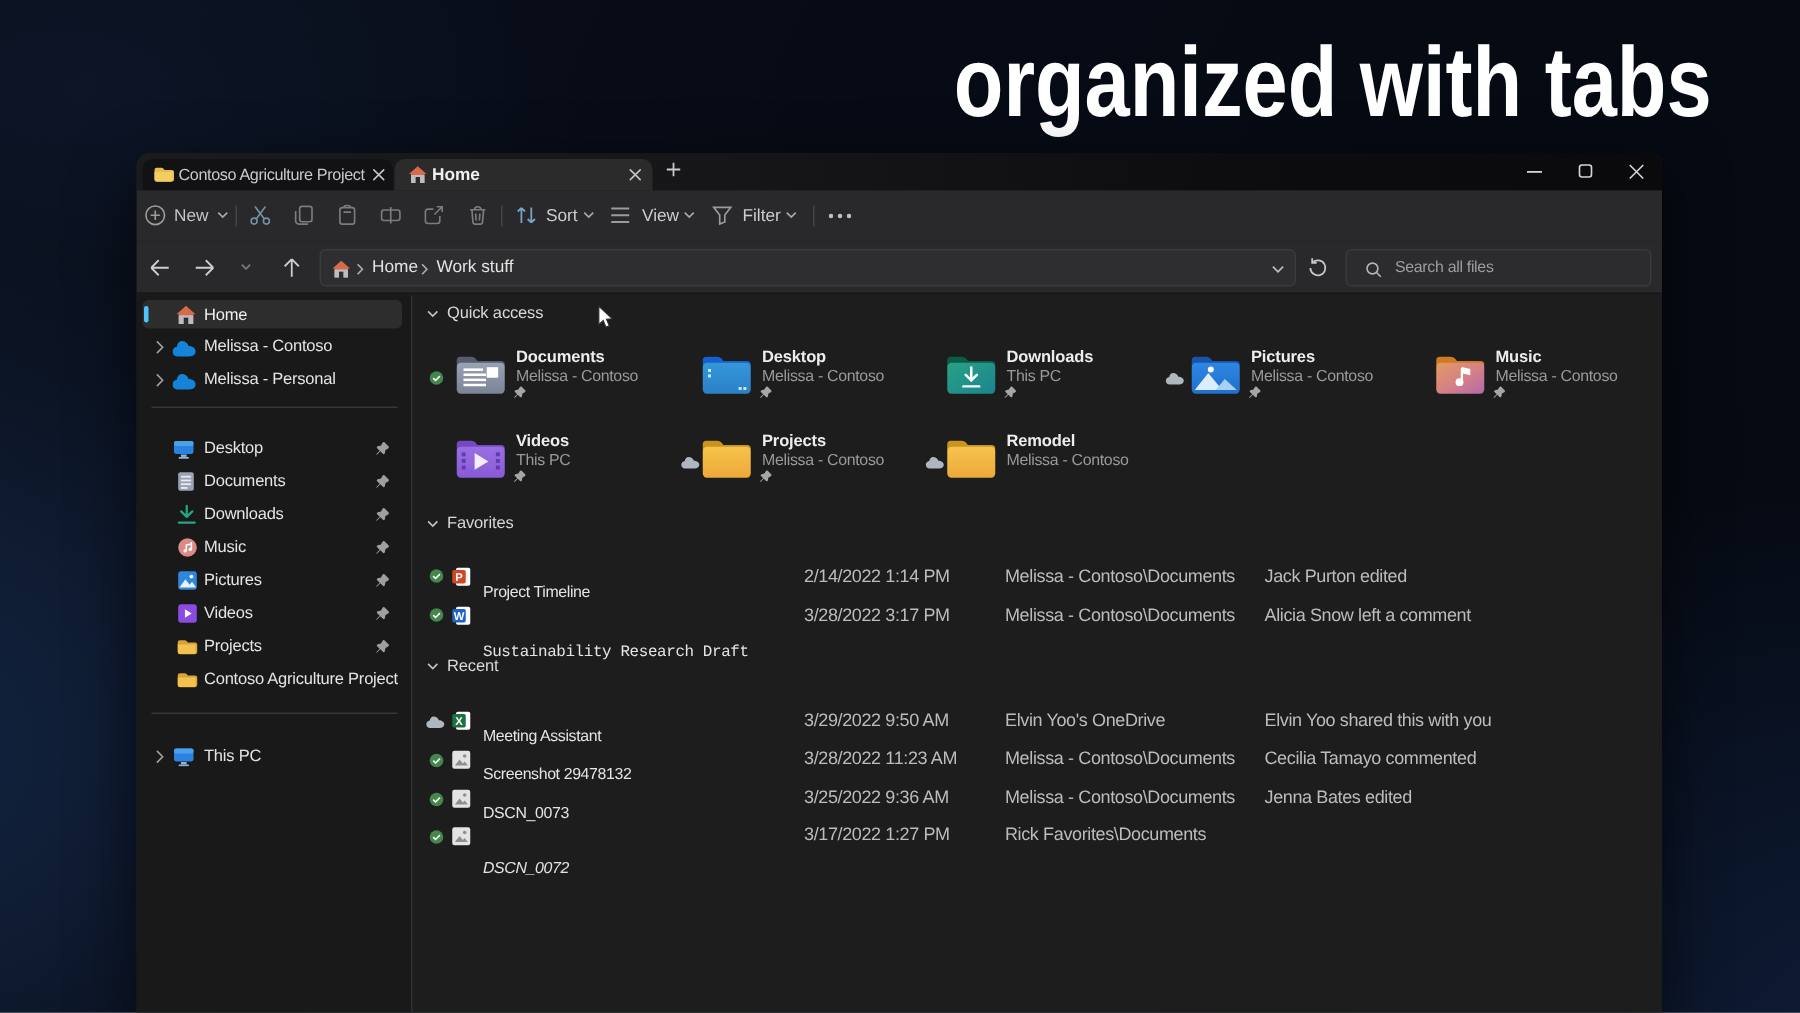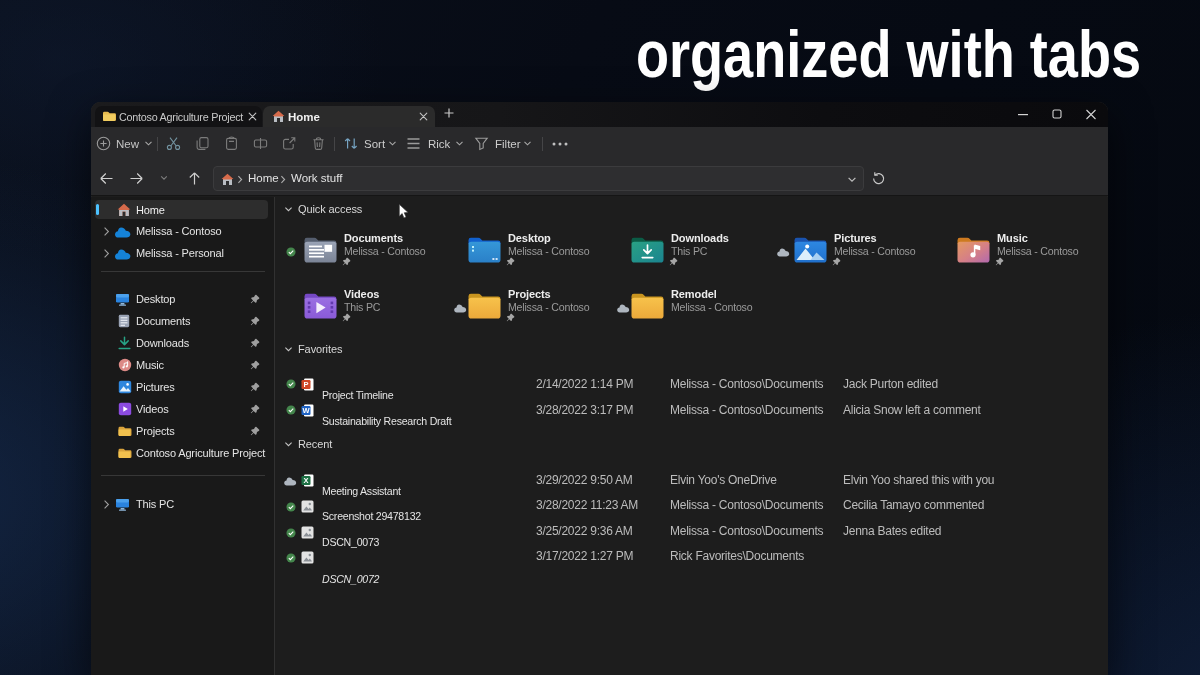--- a/index.html
+++ b/index.html
@@ -162,21 +162,21 @@
         <path d="M11.2 2.4 V12.4 M11.2 12.4 L8.8 10 M11.2 12.4 L13.6 10"></path>
       </svg>
       <div class="cmd-label" style="left:273px;">Sort</div>
       <svg class="abs" style="left:297px; top:13px;" width="9" height="7" viewBox="0 0 9 7">
         <path d="M1.5 1.8 L4.5 4.8 L7.5 1.8" fill="none" stroke="#a8a8a8" stroke-width="1.1"></path>
       </svg>
 
       <svg class="abs" style="left:315px; top:10px;" width="15" height="13" viewBox="0 0 15 13" fill="none" stroke="#9b9b9b" stroke-width="1.3">
         <path d="M1.5 2 H13.5 M1.5 6.5 H13.5 M1.5 11 H13.5"></path>
       </svg>
-      <div class="cmd-label" style="left:337px;">Rick</div>
+      <div class="cmd-label" style="left:337px;">View</div>
       <svg class="abs" style="left:364px; top:13px;" width="9" height="7" viewBox="0 0 9 7">
         <path d="M1.5 1.8 L4.5 4.8 L7.5 1.8" fill="none" stroke="#a8a8a8" stroke-width="1.1"></path>
       </svg>
 
       <svg class="abs" style="left:383px; top:9px;" width="15" height="15" viewBox="0 0 15 15" fill="none" stroke="#9b9b9b" stroke-width="1.1">
         <path d="M1.8 2.2 H13.2 L9.2 7.4 V12 L5.8 13.4 V7.4 Z"></path>
       </svg>
       <div class="cmd-label" style="left:404px;">Filter</div>
       <svg class="abs" style="left:432px; top:13px;" width="9" height="7" viewBox="0 0 9 7">
         <path d="M1.5 1.8 L4.5 4.8 L7.5 1.8" fill="none" stroke="#a8a8a8" stroke-width="1.1"></path>
@@ -220,20 +220,27 @@
         <svg class="abs" style="right:6px; top:9px;" width="10" height="8" viewBox="0 0 10 8">
           <path d="M1.6 1.8 L5 5.2 L8.4 1.8" fill="none" stroke="#bdbdbd" stroke-width="1.2"></path>
         </svg>
       </div>
       <svg class="abs" style="left:780px; top:10px;" width="15" height="15" viewBox="0 0 15 15" fill="none" stroke="#c7c7c7" stroke-width="1.2">
         <g transform="translate(15,0) scale(-1,1)">
           <path d="M12.4 7.6 a5 5 0 1 1 -1.5-3.6"></path>
           <path d="M11.2 1.2 L11.2 4.2 L8.2 4.2"></path>
         </g>
       </svg>
+      <div class="searchbox">
+        <svg class="abs" style="left:12px; top:7px;" width="12" height="12" viewBox="0 0 13 13" fill="none" stroke="#b5b5b5" stroke-width="1.2">
+          <circle cx="5.4" cy="5.4" r="3.9"></circle>
+          <path d="M8.3 8.3 L11.4 11.4"></path>
+        </svg>
+        <div class="crumb" style="left:32px; color:#9d9d9d; font-size:10.6px; letter-spacing:-0.2px;">Search all files</div>
+      </div>
     </div>
 
     <div class="wbody">
       <div class="sidebar" id="sidebar">
 
         <div class="abs" style="left:4px; top:3px; width:173px; height:19px; background:#2d2d2d; border-radius:4px;">
           <div class="abs" style="left:1px; top:4px; width:2.6px; height:11px; background:#4cc2ff; border-radius:2px;"></div>
         </div>
         <div class="side-row" style="top:3px;">
           <svg class="side-ico" style="left:26px;" width="14" height="14" viewBox="0 0 13 13">
@@ -555,21 +562,21 @@
 
         <svg class="abs" style="left:10px; top:208px;" width="10" height="10" viewBox="0 0 11 11">
           <circle cx="5.5" cy="5.5" r="5" fill="#44864c"></circle>
           <path d="M3.1 5.6 L4.8 7.3 L8 4.1" fill="none" stroke="#fff" stroke-width="1.2"></path>
         </svg>
         <svg class="abs" style="left:25px; top:207px;" width="13" height="13" viewBox="0 0 13 13">
           <rect x="3" y="0.5" width="9.5" height="12" rx="1.2" fill="#fff"></rect>
           <rect x="0.5" y="2" width="9" height="9" rx="1.2" fill="#1f63c4"></rect>
           <text x="5" y="9" font-family="Liberation Sans" font-size="7.5" font-weight="bold" fill="#fff" text-anchor="middle">W</text>
         </svg>
-        <div class="fname" style="left:46px; top:206px;">Sustainability Research Draft</div>
+        <div class="fname" style="left:46px; top:220px;font-family:Liberation Mono, monospace;">Sustainability Research Draft</div>
         <div class="fcol" style="left:260px; top:206px;">3/28/2022 3:17 PM</div>
         <div class="fcol" style="left:394px; top:206px;">Melissa - Contoso\Documents</div>
         <div class="fcol" style="left:567px; top:206px;">Alicia Snow left a comment</div>
 
         <svg class="sec-chev" style="left:8px; top:244px;" width="9" height="7" viewBox="0 0 9 7">
           <path d="M1.4 1.6 L4.5 4.7 L7.6 1.6" fill="none" stroke="#c4c4c4" stroke-width="1.1"></path>
         </svg>
         <div class="sec-head" style="left:22px; top:241px;">Recent</div>
 
         <svg class="abs" style="left:8px; top:280px;" width="13" height="9" viewBox="0 0 13 9">

